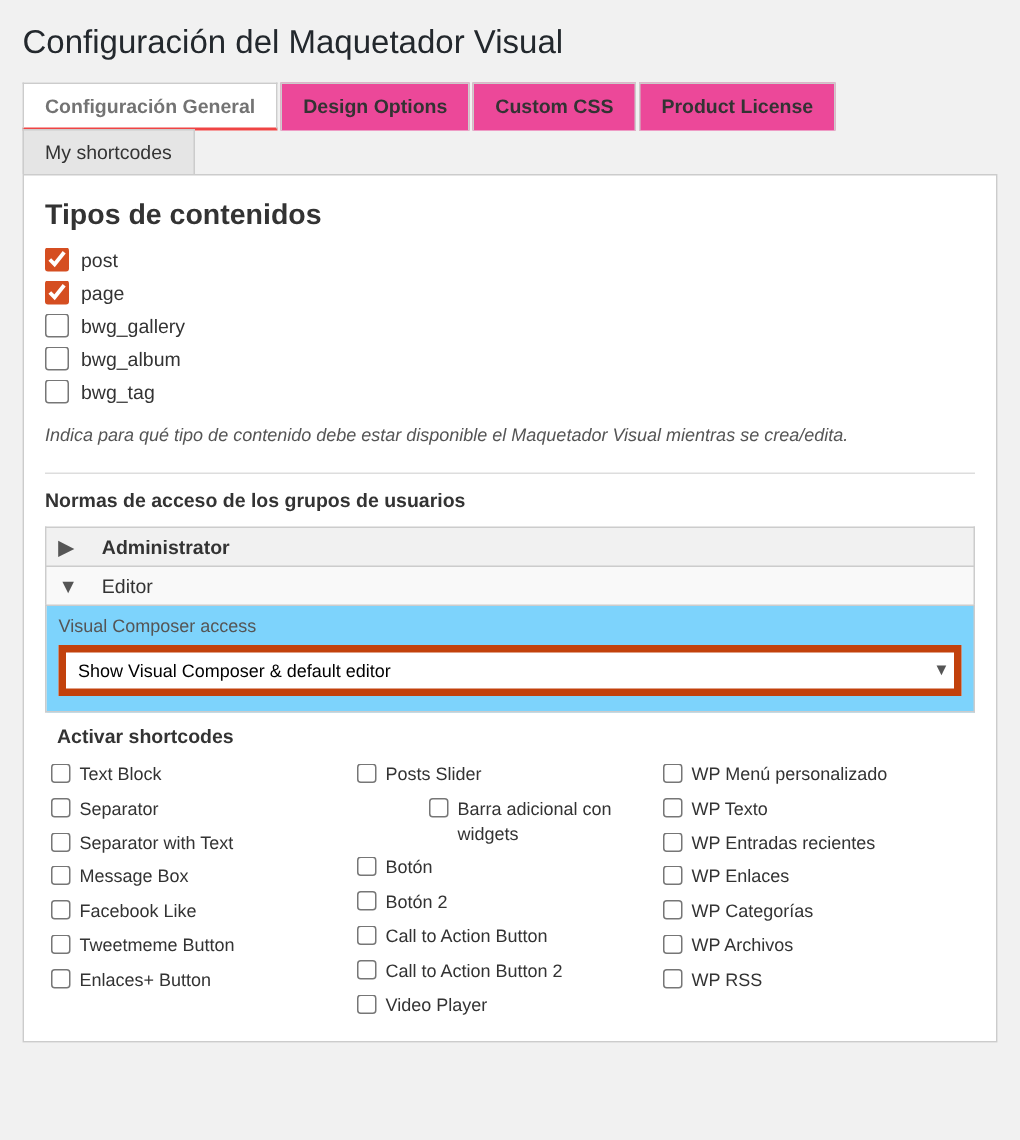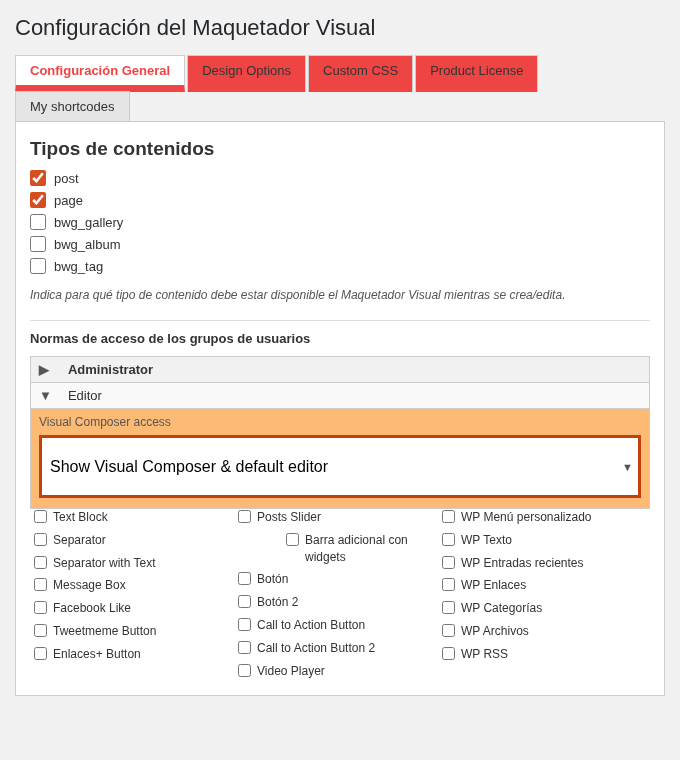--- a/index.html
+++ b/index.html
@@ -21,35 +21,36 @@
       color: #23282d;
       margin-bottom: 14px;
     }
     .tabs-row {
       display: flex;
       flex-wrap: wrap;
       gap: 0;
       margin-bottom: 0;
     }
     .tab {
-      background: #ef4444;
+      background: #ec4899;
       border: 1px solid #ccc;
       border-bottom: none;
       padding: 7px 14px;
       cursor: pointer;
       font-size: 13px;
       color: #333;
       margin-right: 2px;
       margin-bottom: -1px;
+      font-weight: bold;
     }
     .tab.active {
       background: #fff;
-      border-bottom: 7px solid #ef4444;
-      font-weight: bold;
-      color: #ef4444;
+      border-bottom: 2px solid #ef4444;
+      font-weight: bold;
+      color: #737373;
     }
     .tabs-row-2 {
       display: flex;
       margin-bottom: 0;
     }
     .tab-2 {
       background: #e5e5e5;
       border: 1px solid #ccc;
       border-bottom: none;
       padding: 7px 14px;
@@ -123,23 +124,23 @@
       font-size: 12px;
       color: #555;
       padding: 6px 0 2px 8px;
     }
     .select-wrapper {
       position: relative;
       margin: 4px 8px 10px 8px;
     }
     select {
       width: 100%;
-      padding: 20px 8px;
-      font-size: 16px;
-      border: 3px solid #c2410c;
+      padding: 5px 8px;
+      font-size: 12px;
+      border: 5px solid #c2410c;
       background: #fff;
       appearance: none;
       -webkit-appearance: none;
       cursor: pointer;
     }
     .select-arrow {
       position: absolute;
       right: 8px;
       top: 50%;
       transform: translateY(-50%);
@@ -237,36 +238,37 @@
         <tr class="group-header-row">
           <td class="expand-icon">▶</td>
           <td>Administrator</td>
         </tr>
 
         <tr class="editor-row">
           <td class="expand-icon">▼</td>
           <td>Editor</td>
         </tr>
         <tr>
-          <td colspan="2" style="padding: 0; background: #fdba74; border: 1px solid #ccc;">
+          <td colspan="2" style="padding: 0; background: #7dd3fc; border: 1px solid #ccc;">
             <div class="vc-access-label">Visual Composer access</div>
             <div class="select-wrapper">
               <select>
                 <option>Show Visual Composer &amp; default editor</option>
                 <option>Show Visual Composer only</option>
                 <option>Show default editor only</option>
                 <option>No access</option>
               </select>
               <span class="select-arrow">▼</span>
             </div>
           </td>
         </tr>
       </tbody>
     </table>
 
+    <div class="shortcodes-title">Activar shortcodes</div>
 
     <div class="shortcodes-grid">
 
       <div class="shortcode-col">
         <div class="shortcode-item">
           <input type="checkbox" style="">
           <span>Text Block</span>
         </div>
         <div class="shortcode-item">
           <input type="checkbox" style="">

